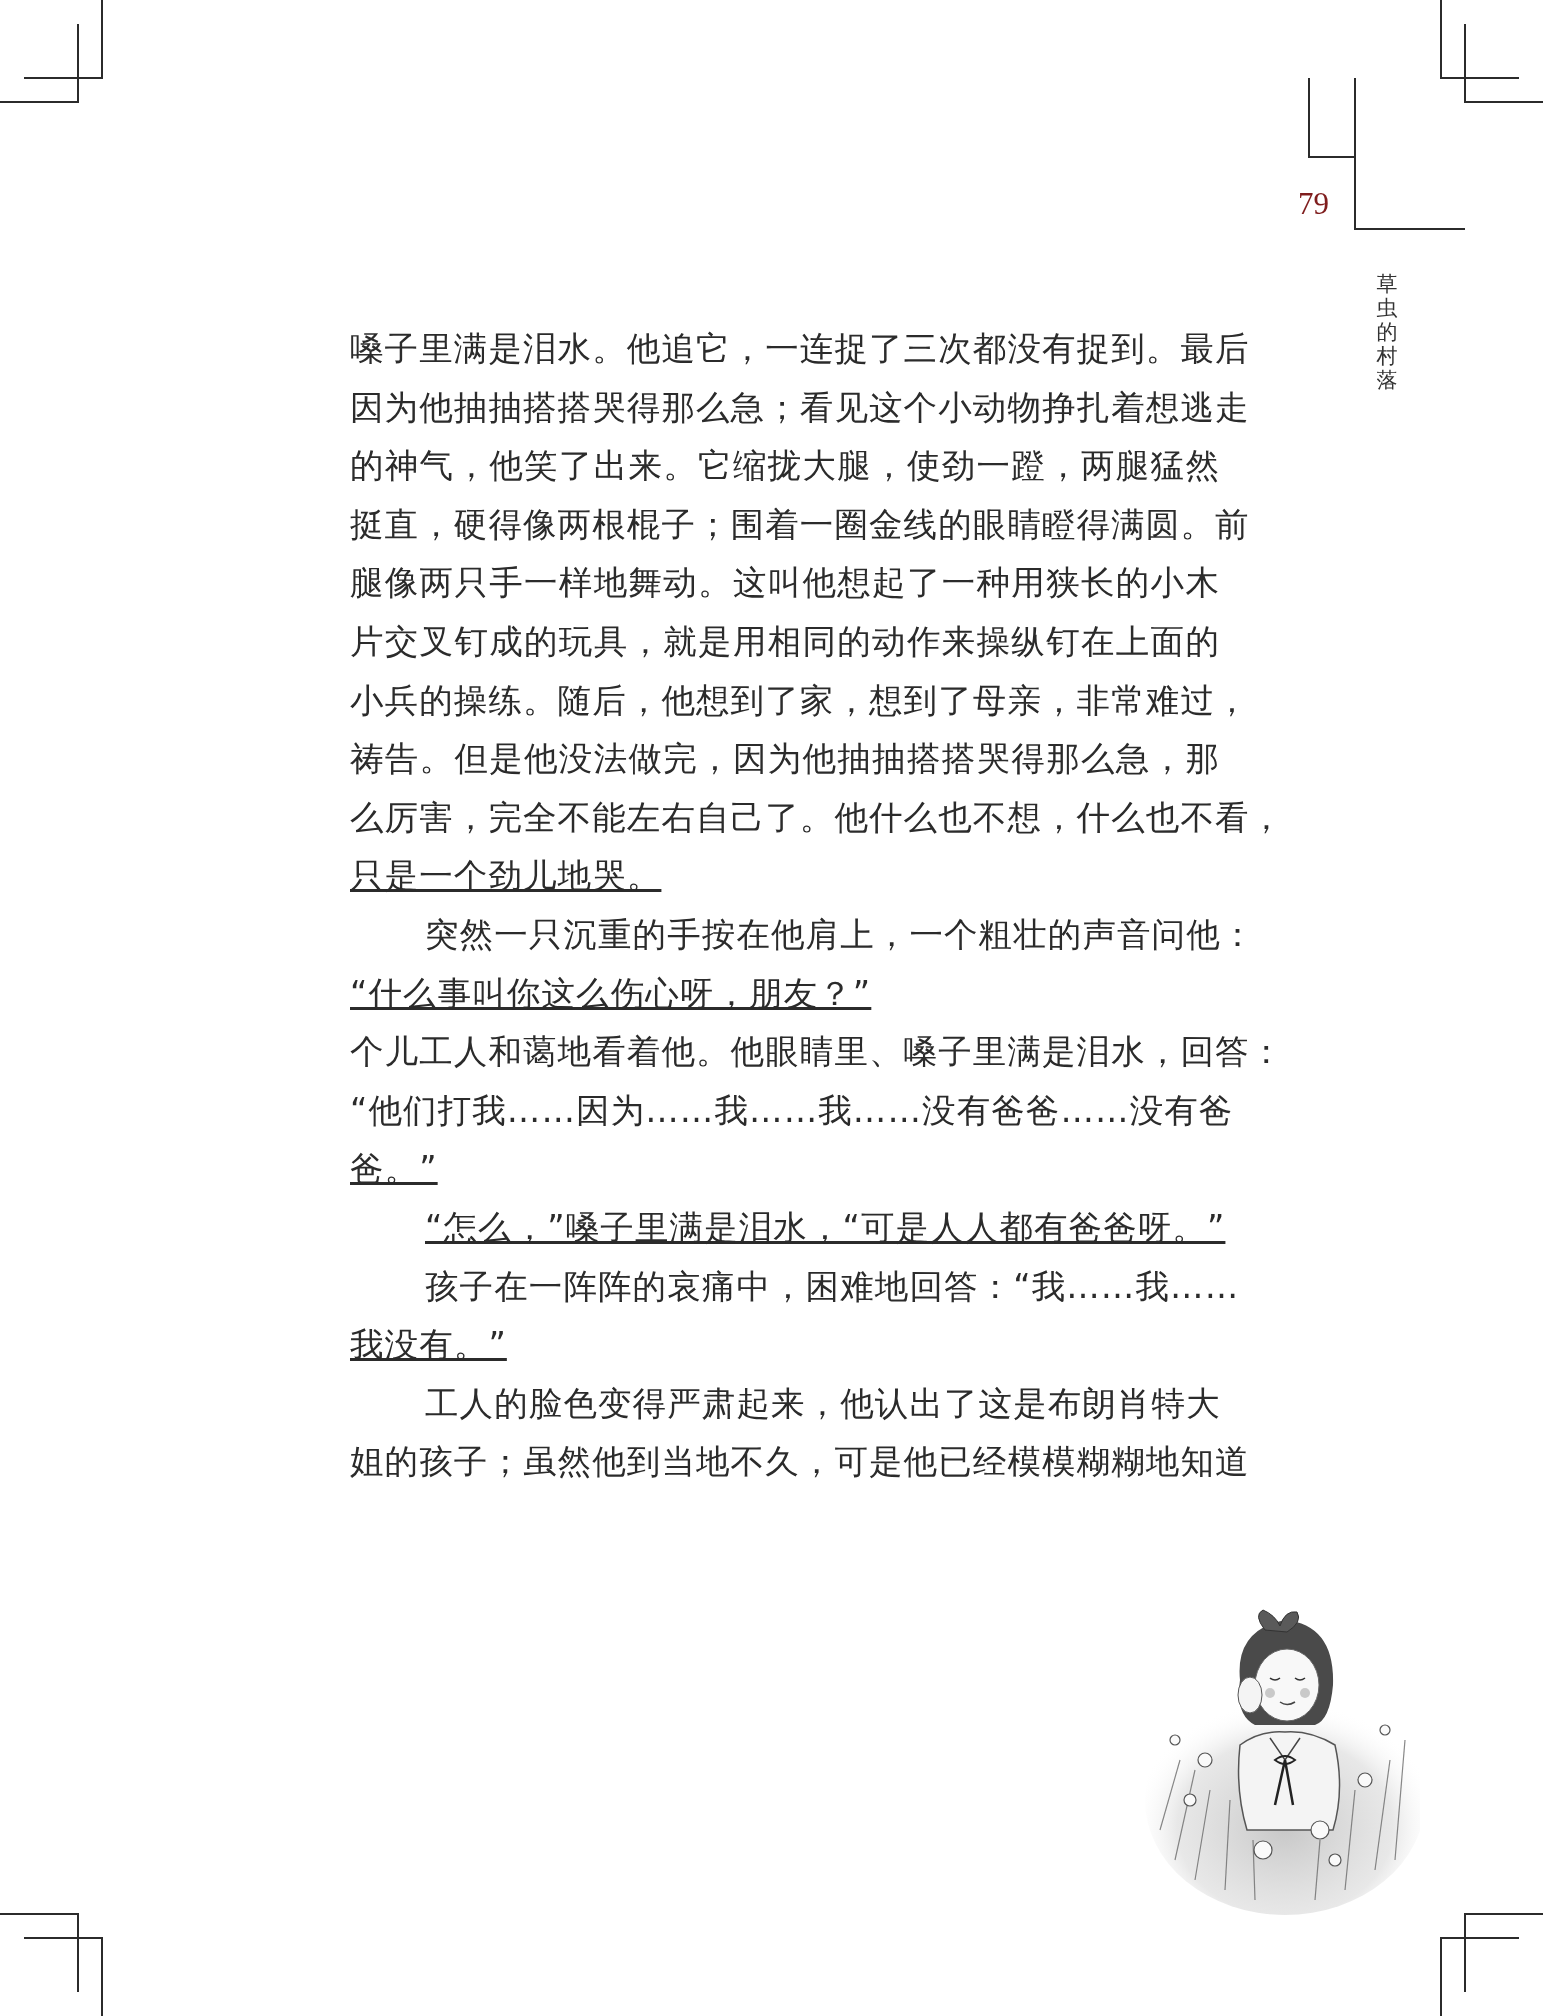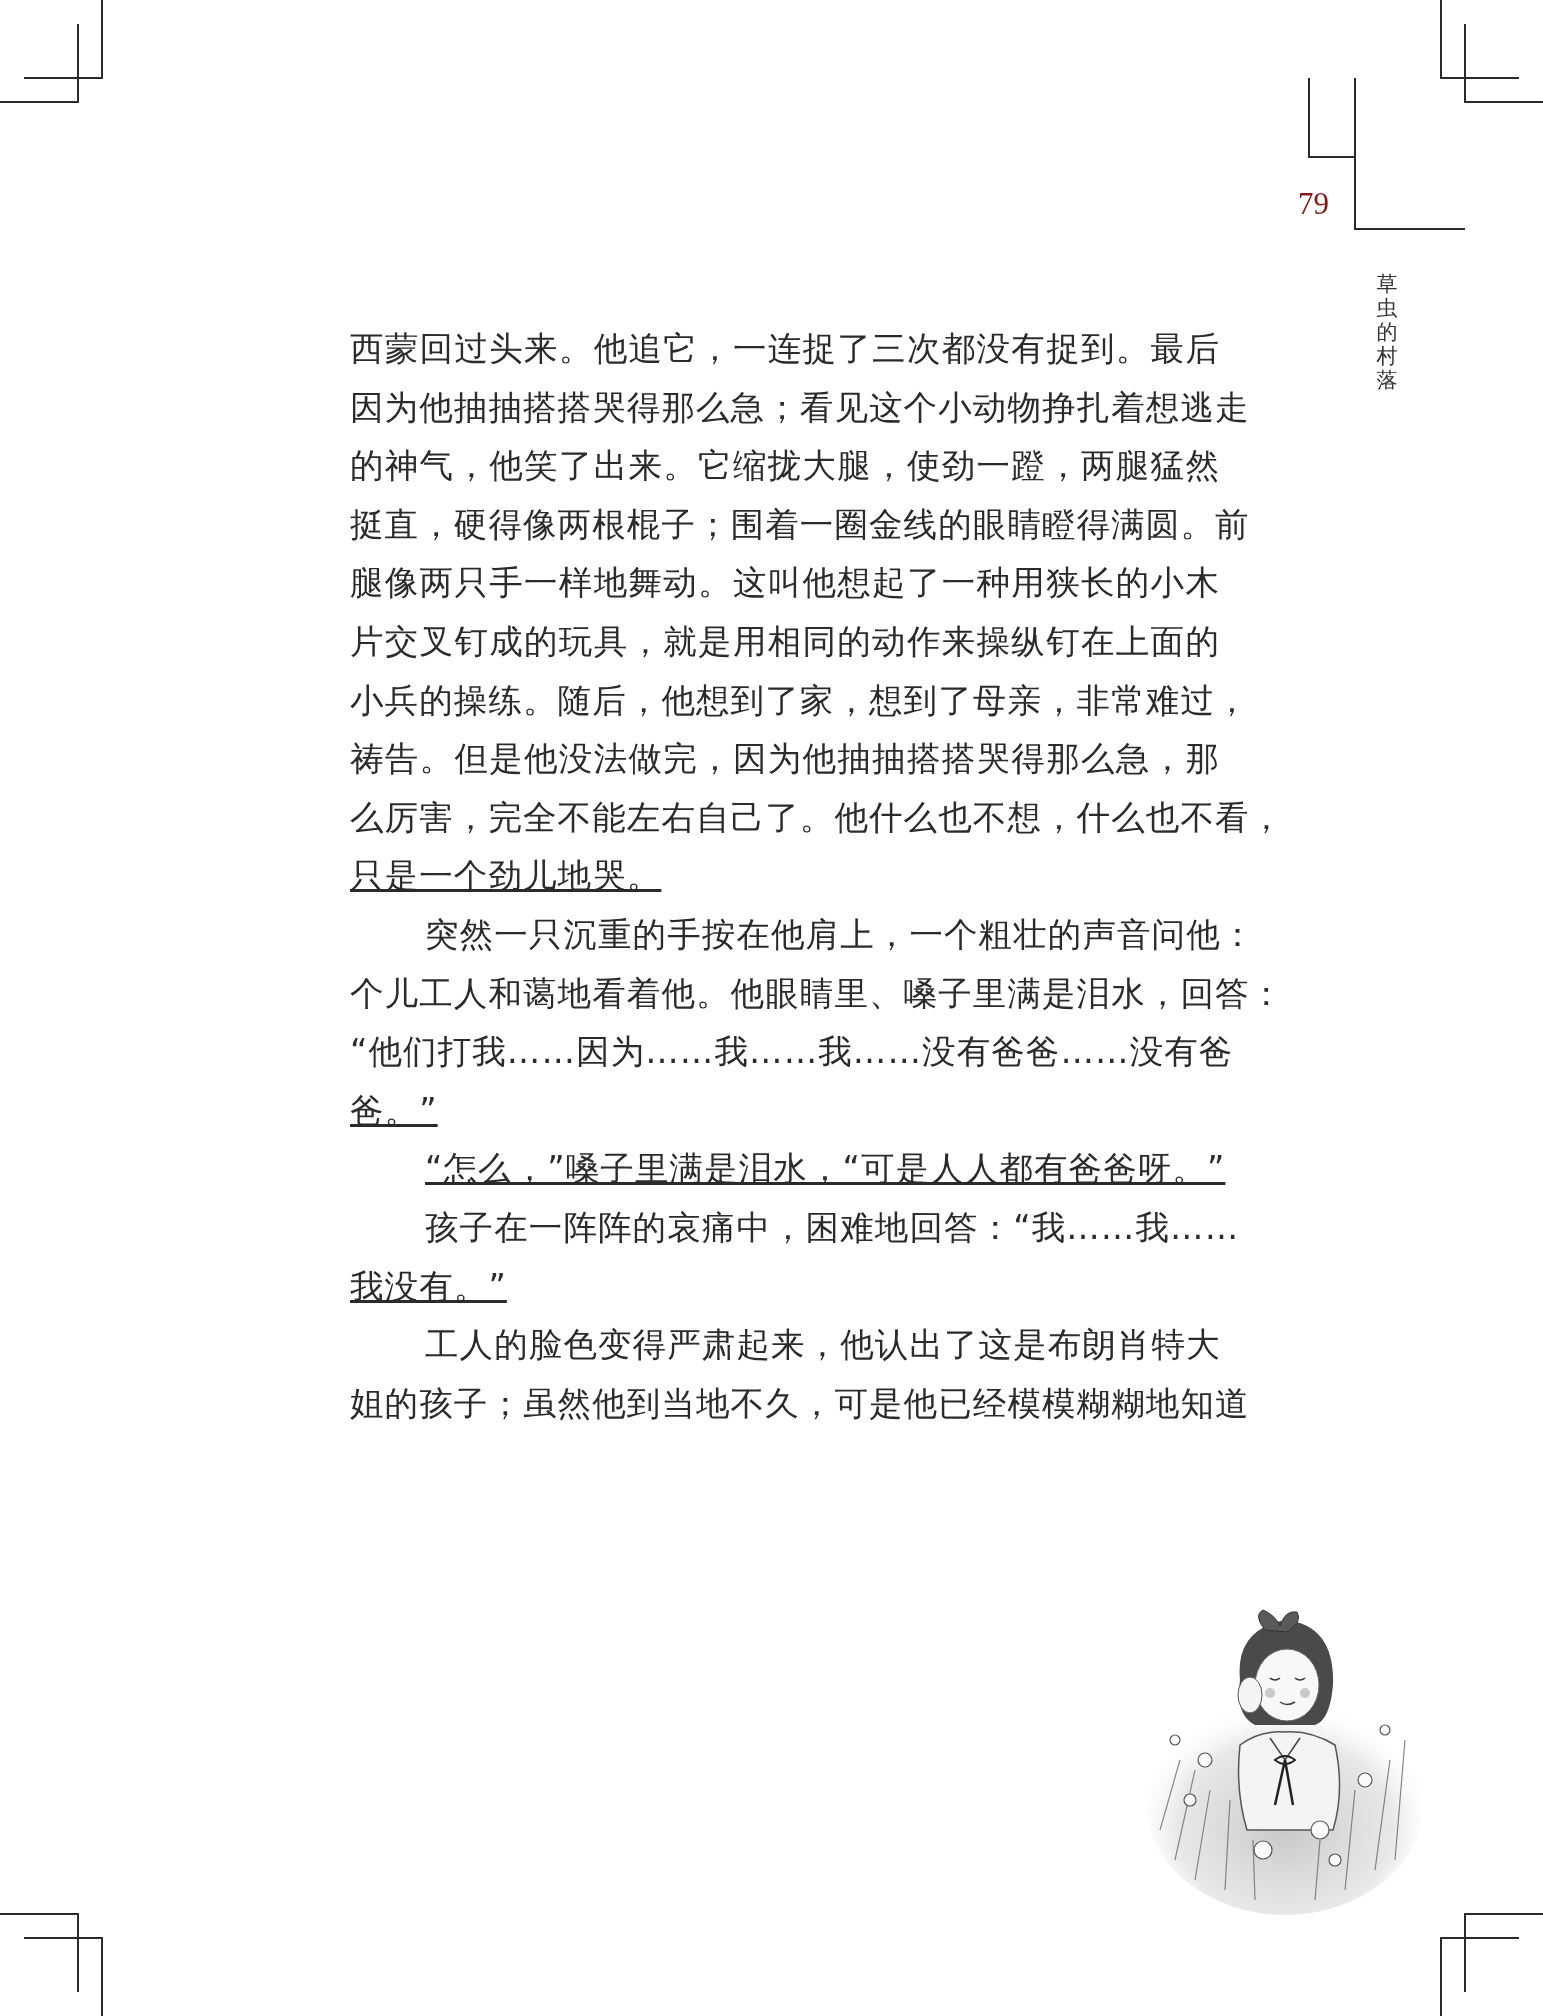--- a/index.html
+++ b/index.html
@@ -52,31 +52,32 @@
 
 <div class="running-title">
   <span>草</span>
   <span>虫</span>
   <span>的</span>
   <span>村</span>
   <span>落</span>
 </div>
 
 <div class="body-text" id="body-text">
-    <div class="line">西蒙回过头来。他追它，一连捉了三次都没有捉到。最后</div>
+    <div class="line">嗓子里满是泪水。他追它，一连捉了三次都没有捉到。最后</div>
     <div class="line">因为他抽抽搭搭哭得那么急；看见这个小动物挣扎着想逃走</div>
     <div class="line">的神气，他笑了出来。它缩拢大腿，使劲一蹬，两腿猛然</div>
     <div class="line">挺直，硬得像两根棍子；围着一圈金线的眼睛瞪得满圆。前</div>
     <div class="line">腿像两只手一样地舞动。这叫他想起了一种用狭长的小木</div>
     <div class="line">片交叉钉成的玩具，就是用相同的动作来操纵钉在上面的</div>
     <div class="line">小兵的操练。随后，他想到了家，想到了母亲，非常难过，</div>
     <div class="line">祷告。但是他没法做完，因为他抽抽搭搭哭得那么急，那</div>
     <div class="line">么厉害，完全不能左右自己了。他什么也不想，什么也不看，</div>
     <div class="line last">只是一个劲儿地哭。</div>
     <div class="line indent">突然一只沉重的手按在他肩上，一个粗壮的声音问他：</div>
+    <div class="line last">“什么事叫你这么伤心呀，朋友？”</div>
     <div class="line">个儿工人和蔼地看着他。他眼睛里、嗓子里满是泪水，回答：</div>
     <div class="line">“他们打我……因为……我……我……没有爸爸……没有爸</div>
     <div class="line last">爸。”</div>
     <div class="line indent last">“怎么，”嗓子里满是泪水，“可是人人都有爸爸呀。”</div>
     <div class="line indent">孩子在一阵阵的哀痛中，困难地回答：“我……我……</div>
     <div class="line last">我没有。”</div>
     <div class="line indent">工人的脸色变得严肃起来，他认出了这是布朗肖特大</div>
     <div class="line">姐的孩子；虽然他到当地不久，可是他已经模模糊糊地知道</div>
   </div>
 

